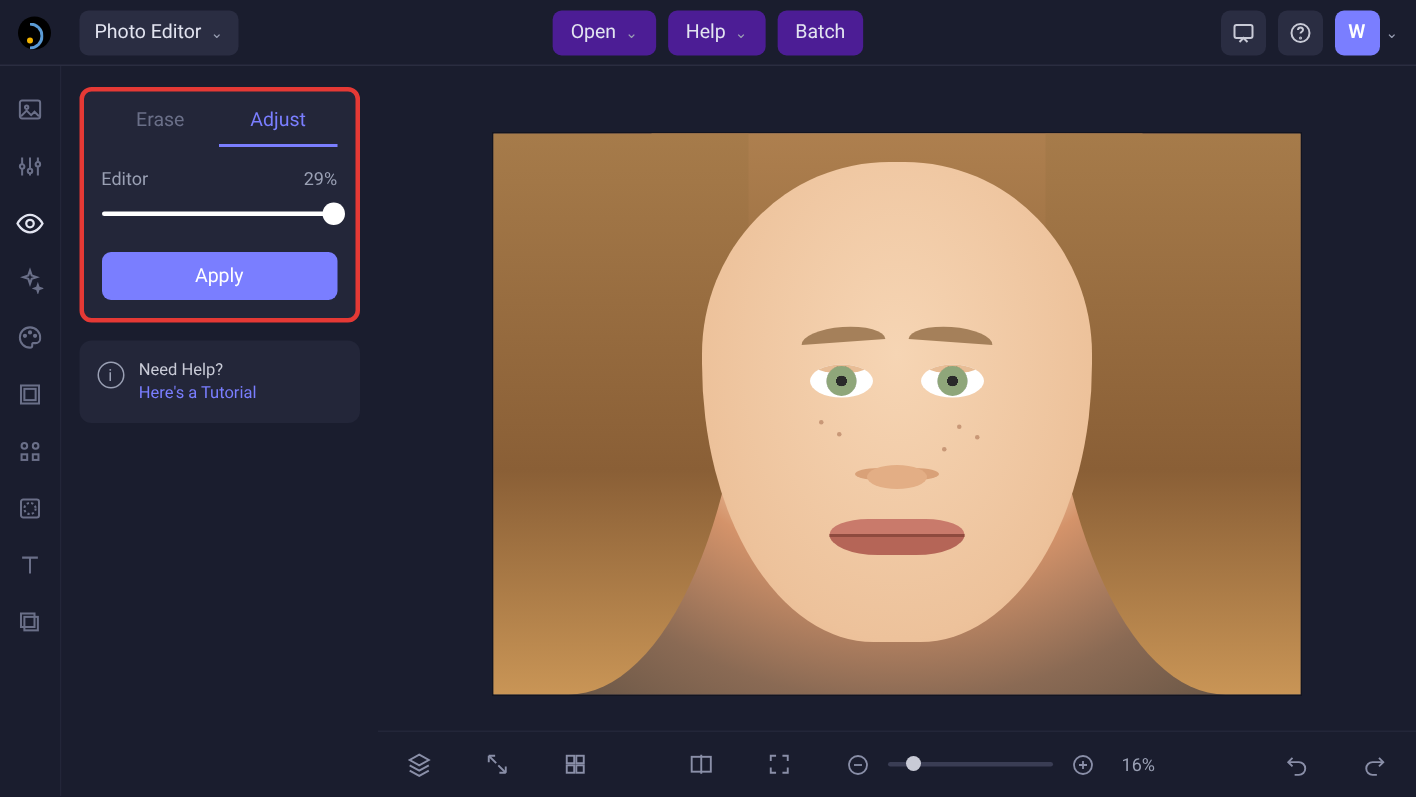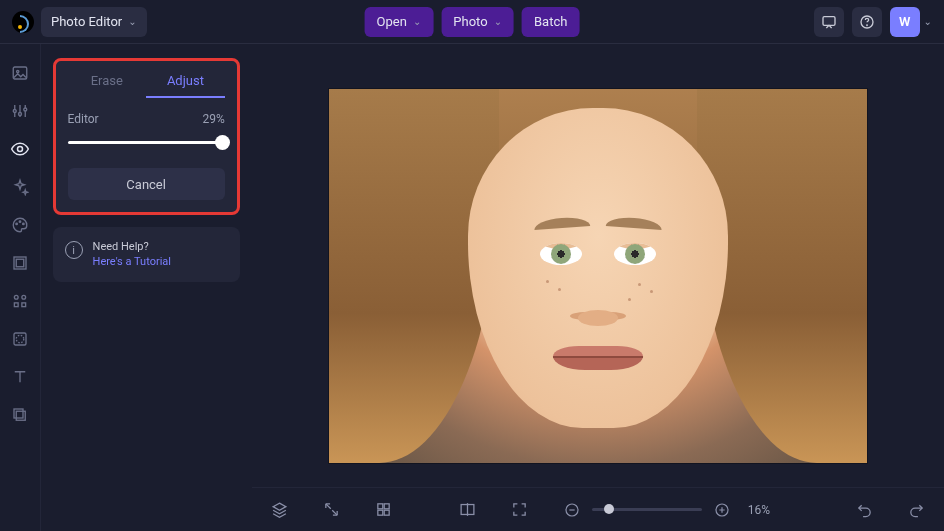--- a/index.html
+++ b/index.html
@@ -12,21 +12,21 @@
     display: flex;
     flex-direction: column;
   }
   
   .topbar {
     height: 44px;
     background: #1a1d2e;
     display: flex;
     align-items: center;
     padding: 0 12px;
-    gap: 7px;
+    gap: 19px;
     border-bottom: 1px solid #2a2d40;
   }
   .logo {
     width: 22px; height: 22px;
     border-radius: 50%;
     background: #000;
     display: flex;
     align-items: center;
     justify-content: center;
     position: relative;
@@ -362,21 +362,21 @@
     <span>Photo Editor</span>
     <span class="chev">⌄</span>
   </div>
 
   <div class="top-center">
     <div class="tb-btn">
       <span>Open</span>
       <span class="chev">⌄</span>
     </div>
     <div class="tb-btn">
-      <span>Photo</span>
+      <span>Help</span>
       <span class="chev">⌄</span>
     </div>
     <div class="tb-btn">
       <span>Batch</span>
     </div>
   </div>
 
   <div class="top-right">
     <div class="sq-btn">
       <svg width="16" height="16" viewBox="0 0 24 24" fill="none" stroke="currentColor" stroke-width="2">
@@ -479,22 +479,22 @@
       </div>
       <div class="slider-row">
         <span>Editor</span>
         <span>29%</span>
       </div>
       <div class="slider-wrap">
         <div class="track"></div>
         <div class="thumb" id="amount-thumb" style="left: calc(100% - 10px);"></div>
       </div>
       <div class="btn-row">
-        <div class="btn cancel">
-            <span>Cancel</span>
+        <div class="btn apply">
+            <span>Apply</span>
           </div>
       </div>
     </div>
 
     <div class="help-card">
       <div class="help-icon">i</div>
       <div class="help-txt">
         <div class="help-title">Need Help?</div>
         <div class="help-link">Here's a Tutorial</div>
       </div>

